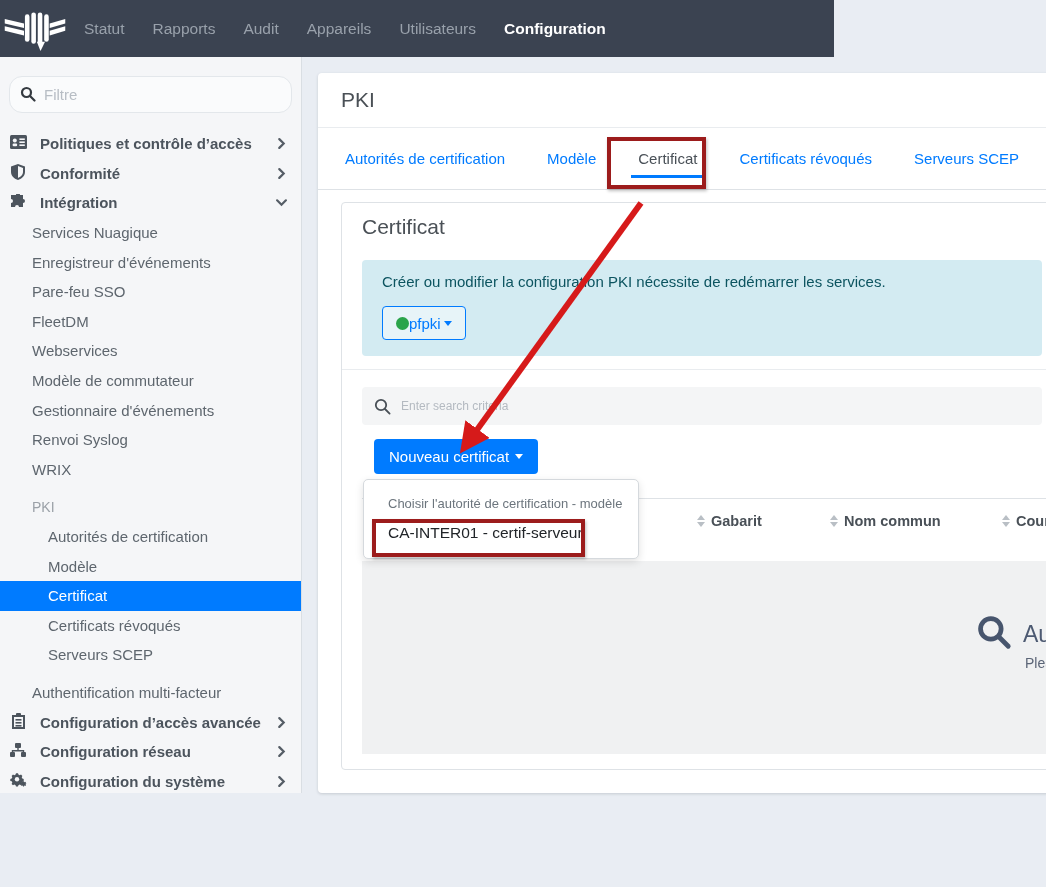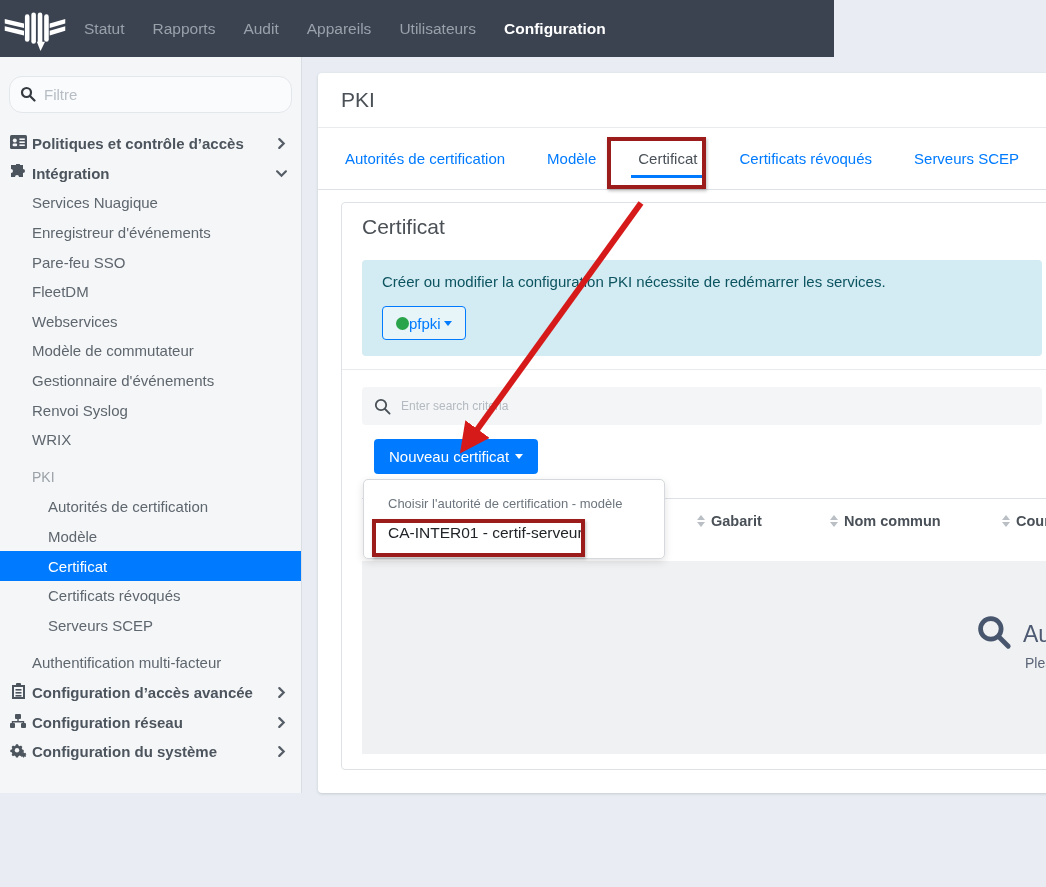--- a/index.html
+++ b/index.html
@@ -22,21 +22,21 @@
   .filter-input { width:100%; height:37px; border:1px solid #e3e7eb; border-radius:13px;
     background:#fafbfc; padding:0 12px 0 34px; font-size:15px; color:#495057; outline:none;
     font-family:inherit; }
   .filter-input::placeholder { color:#b7bdc4; }
   .filter-icon { position:absolute; left:11px; top:10px; color:#343a40; }
   .side-row { position:relative; height:29.6px; display:flex; align-items:center;
     font-size:15px; color:#5e666e; cursor:pointer; }
   .side-row .lbl { white-space:nowrap; }
   .side-row.bold { font-weight:700; color:#4c545d; }
   .side-row .ic { position:absolute; left:8px; width:20px; text-align:center; color:#4c545d; }
-  .side-row.lvl0 .lbl { margin-left:32px; }
+  .side-row.lvl0 .lbl { margin-left:40px; }
   .side-row.lvl1 .lbl { margin-left:32px; }
   .side-row.lvl2 .lbl { margin-left:48px; }
   .side-row.section { color:#9ba1a8; font-size:14px; cursor:default; }
   .side-row.section .lbl { margin-left:32px; }
   .side-row.active { background:#007bff; color:#ffffff; }
   .side-row.mt8 { margin-top:8px; }
   .chev { position:absolute; right:14px; color:#555d66; display:flex; }
 
   
   .main { position:absolute; left:318px; top:73px; width:762px; height:720px;
@@ -83,21 +83,21 @@
     border-bottom:5px solid #b9bfc5; }
   .sort .dn { width:0; height:0; border-left:4px solid transparent; border-right:4px solid transparent;
     border-top:5px solid #b9bfc5; }
   .th.c1 { left:355px; } .th.c2 { left:488px; } .th.c3 { left:660px; }
   .empty-block { position:absolute; left:20px; top:358px; width:700px; height:193px; background:#f0f1f2; }
   .empty-icon { position:absolute; left:633px; top:410px; color:#47556d; }
   .empty-title { position:absolute; left:681px; top:418px; font-size:23px; color:#4d5a72; }
   .empty-sub { position:absolute; left:683px; top:452px; font-size:14px; color:#5b6577; white-space:nowrap; }
 
   
-  .dropdown-menu { position:absolute; left:363px; top:479px; width:302px; height:80px;
+  .dropdown-menu { position:absolute; left:363px; top:479px; width:276px; height:80px;
     background:#fff; border:1px solid #d5d9dd; border-radius:5px;
     box-shadow:0 3px 8px rgba(0,0,0,.12); z-index:30; }
   .dd-header { position:absolute; left:24px; top:16px; font-size:13px; color:#6c757d; white-space:nowrap; }
   .dd-item { position:absolute; left:24px; top:44px; font-size:15.5px; color:#212529;
     cursor:pointer; white-space:nowrap; }
 
   
   .anno-box { position:absolute; border:4px solid #9c1c1c; z-index:40; pointer-events:none;
     box-shadow:1px 2px 3px rgba(0,0,0,.25); }
   .anno-box.tab-box { left:607px; top:137px; width:99px; height:52px; }
@@ -154,20 +154,33 @@
         </svg>
     </span>
     <span class="lbl">Politiques et contrôle d’accès</span>
     <span class="chev">
       <svg width="11" height="11" viewBox="0 0 10 10" fill="none" stroke="currentColor" stroke-width="2" stroke-linecap="round">
           <polyline points="3,1 7,5 3,9"></polyline>
         </svg>
     </span>
   </div>
 
+  <div class="side-row bold lvl0">
+    <span class="ic">
+      <svg width="14" height="16" viewBox="0 0 14 16" fill="currentColor">
+          <path d="M7 0 L14 2.5 V8 C14 12.5 10 15 7 16 C4 15 0 12.5 0 8 V2.5 Z M7 2 V14 C9.3 13 12 11 12 8 V4 Z"></path>
+        </svg>
+    </span>
+    <span class="lbl">Conformité</span>
+    <span class="chev">
+      <svg width="11" height="11" viewBox="0 0 10 10" fill="none" stroke="currentColor" stroke-width="2" stroke-linecap="round">
+          <polyline points="3,1 7,5 3,9"></polyline>
+        </svg>
+    </span>
+  </div>
 
   <div class="side-row bold lvl0">
     <span class="ic">
       <svg width="16" height="15" viewBox="0 0 16 15" fill="currentColor">
           <path d="M6 1 a2 2 0 0 1 4 0 h3 v4 a2 2 0 0 1 0 4 v4 h-4 a2 2 0 0 0 -4 0 H1 v-4 a2 2 0 0 0 0 -4 V1 Z"></path>
         </svg>
     </span>
     <span class="lbl">Intégration</span>
     <span class="chev">
       <svg width="11" height="11" viewBox="0 0 10 10" fill="none" stroke="currentColor" stroke-width="2" stroke-linecap="round">

